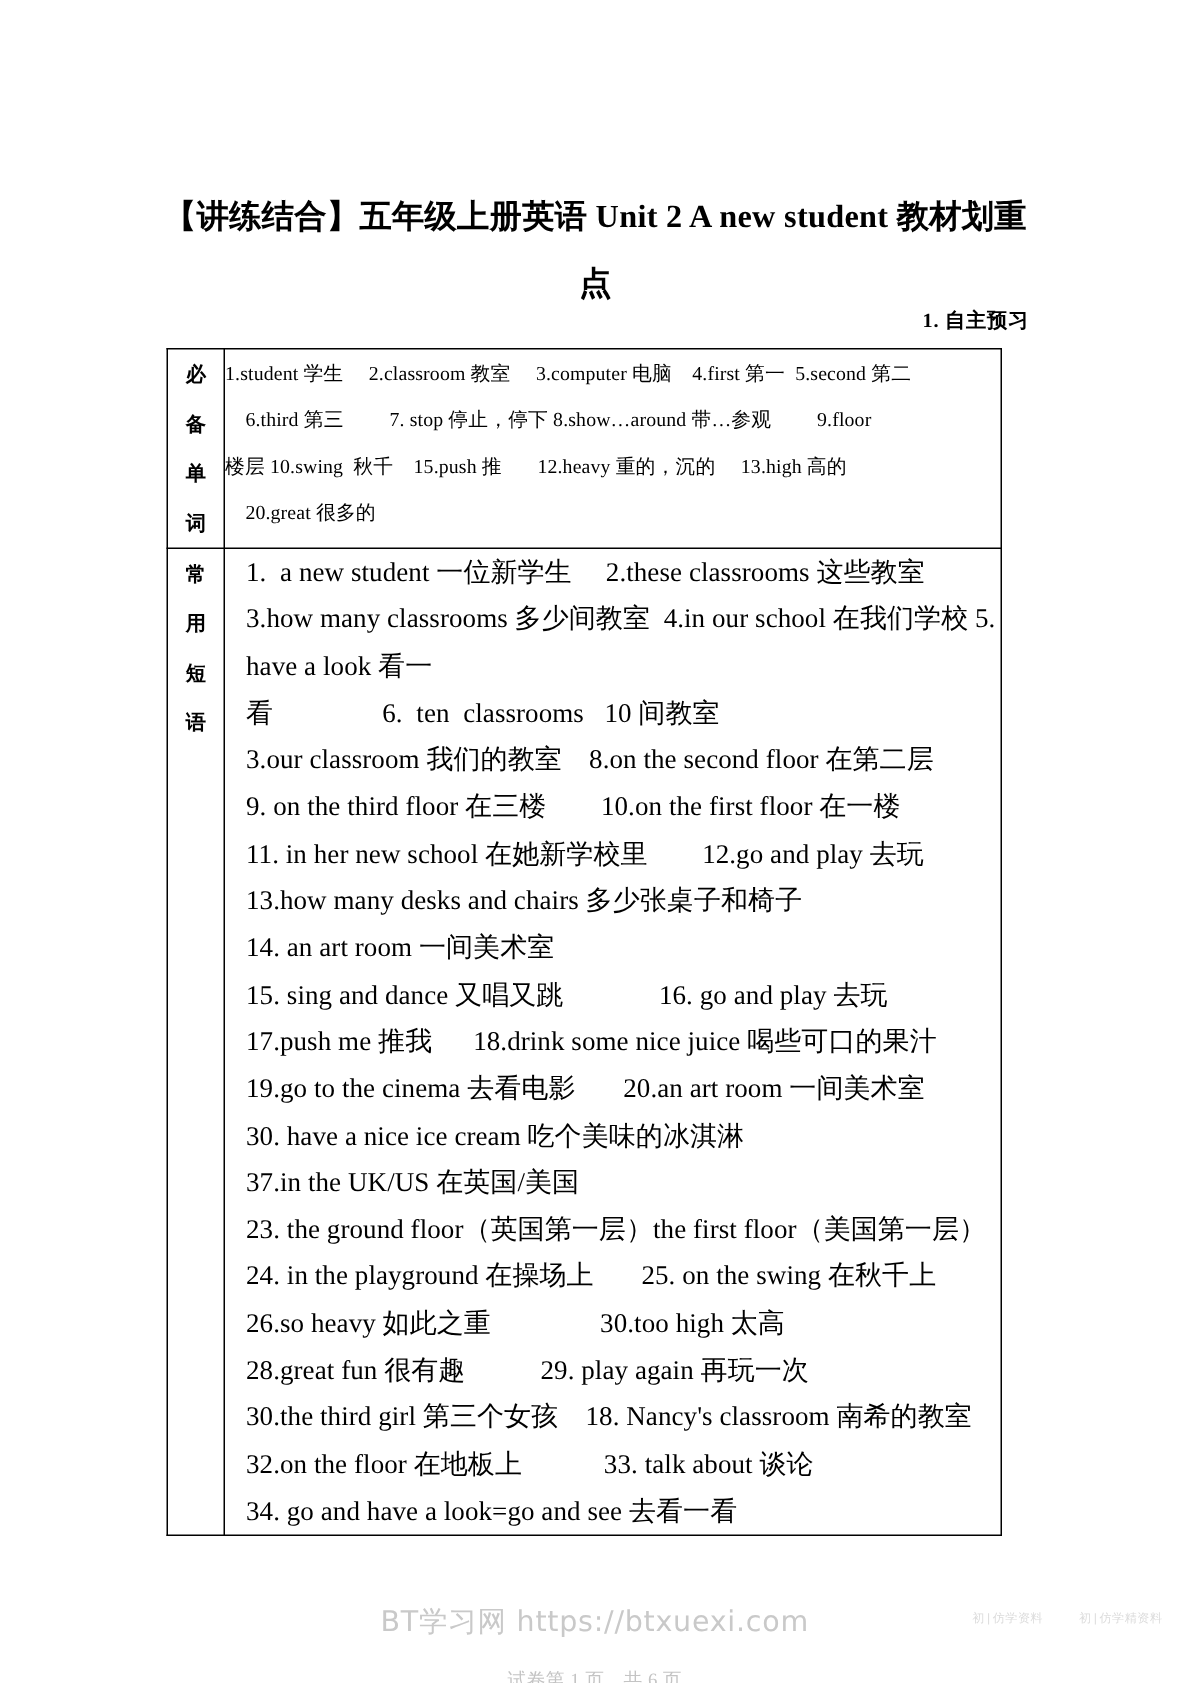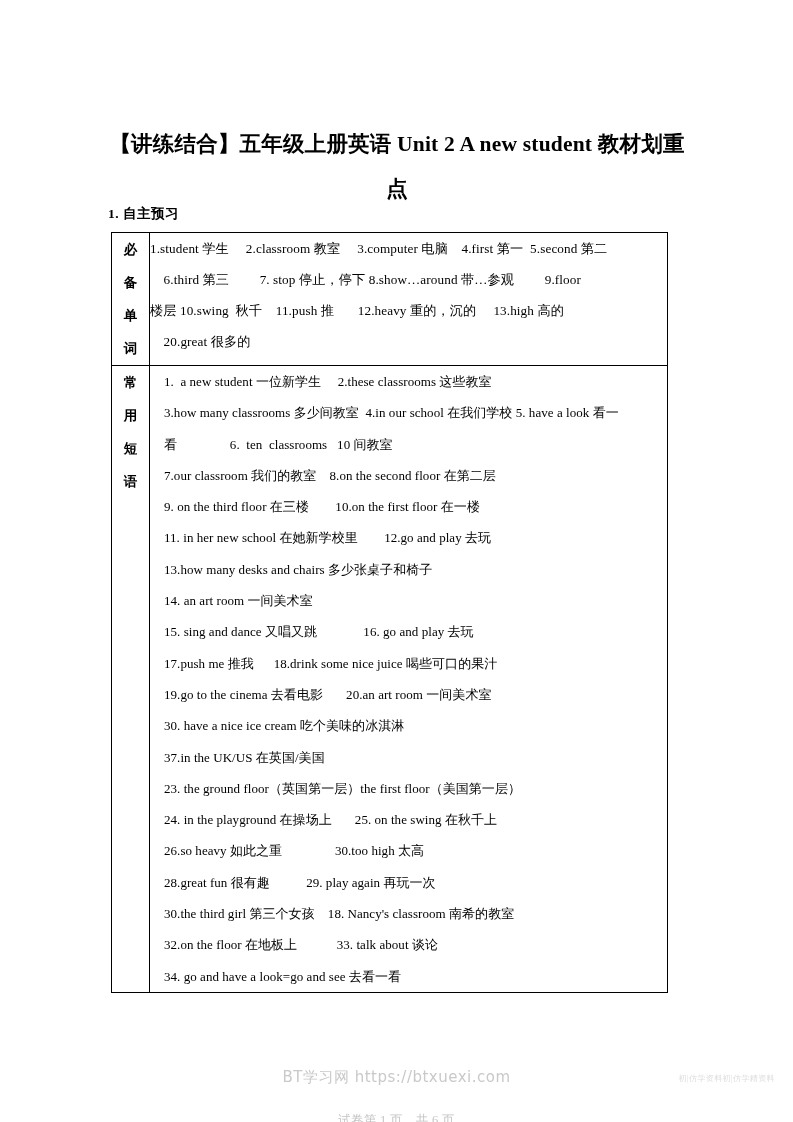--- a/index.html
+++ b/index.html
@@ -35,21 +35,21 @@
     line-height: 45px;
     letter-spacing: 0.2px;
   }
 
   
   .section-heading {
     position: absolute;
     left: 108px;
     top: 205px;
     width: 578px;
-    text-align: left;
+    text-align: right;
     font-size: 13.5px;
     font-weight: bold;
     letter-spacing: 0.5px;
   }
 
   
   .vocab-table {
     position: absolute;
     left: 111px;
     top: 232px;
@@ -82,58 +82,59 @@
   }
   .line {
     font-size: 13.2px;
     line-height: 31px;
     white-space: pre-wrap;
     letter-spacing: 0.1px;
   }
 
   
   .phrase-line {
-    font-size: 13px;
+    font-size: 18px;
     line-height: 31.3px;
     white-space: pre-wrap;
     letter-spacing: 0.05px;
     padding-left: 14px;
   }
 
   
   .watermark-main {
     position: absolute;
     left: 0;
     top: 1068px;
     width: 793px;
     text-align: center;
     font-family: "DejaVu Sans", sans-serif;
-    font-size: 15px;
+    font-size: 19px;
     color: #c9c9c9;
     letter-spacing: 0.5px;
   }
   .footer-pagenum {
     position: absolute;
     left: 0;
     top: 1076px;
     width: 793px;
     text-align: center;
     font-size: 12.5px;
     color: #c4c4c4;
     letter-spacing: 0.3px;
     margin-top: 36px;
   }
   .corner-marks {
     position: absolute;
     right: 18px;
     bottom: 10px;
     display: flex;
+    gap: 24px;
     font-size: 8px;
     color: #dcdcdc;
-    font-family: Liberation Serif, serif;
+    font-family: Liberation Mono, monospace;
     letter-spacing: 0.4px;
   }
 </style>
 </head>
 <body>
 
 <div class="page">
 
   <div class="doc-title">
     <div>【讲练结合】五年级上册英语 Unit 2  A new student 教材划重</div>
@@ -149,38 +150,38 @@
           <div class="label-stack">
             <span>必</span>
             <span>备</span>
             <span>单</span>
             <span>词</span>
           </div>
         </td>
         <td class="content-cell">
           <div class="line">1.student 学生     2.classroom 教室     3.computer 电脑    4.first 第一  5.second 第二</div>
           <div class="line">    6.third 第三         7. stop 停止，停下 8.show…around 带…参观         9.floor</div>
-          <div class="line">楼层 10.swing  秋千    11.push 推       12.heavy 重的，沉的     13.high 高的</div>
+          <div class="line">楼层 10.swing  秋千    15.push 推       12.heavy 重的，沉的     13.high 高的</div>
           <div class="line">    20.great 很多的</div>
         </td>
       </tr>
       <tr>
         <td class="label-cell">
           <div class="label-stack">
             <span>常</span>
             <span>用</span>
             <span>短</span>
             <span>语</span>
           </div>
         </td>
         <td class="content-cell">
           <div class="phrase-line">1.  a new student 一位新学生     2.these classrooms 这些教室</div>
           <div class="phrase-line">3.how many classrooms 多少间教室  4.in our school 在我们学校 5. have a look 看一</div>
           <div class="phrase-line">看                6.  ten  classrooms   10 间教室</div>
-          <div class="phrase-line">7.our classroom 我们的教室    8.on the second floor 在第二层</div>
+          <div class="phrase-line">3.our classroom 我们的教室    8.on the second floor 在第二层</div>
           <div class="phrase-line">9. on the third floor 在三楼        10.on the first floor 在一楼</div>
           <div class="phrase-line">11. in her new school 在她新学校里        12.go and play 去玩</div>
           <div class="phrase-line">13.how many desks and chairs 多少张桌子和椅子</div>
           <div class="phrase-line">14. an art room 一间美术室</div>
           <div class="phrase-line">15. sing and dance 又唱又跳              16. go and play 去玩</div>
           <div class="phrase-line">17.push me 推我      18.drink some nice juice 喝些可口的果汁</div>
           <div class="phrase-line">19.go to the cinema 去看电影       20.an art room 一间美术室</div>
           <div class="phrase-line">30. have a nice ice cream 吃个美味的冰淇淋</div>
           <div class="phrase-line">37.in the UK/US 在英国/美国</div>
           <div class="phrase-line">23. the ground floor（英国第一层）the first floor（美国第一层）</div>

